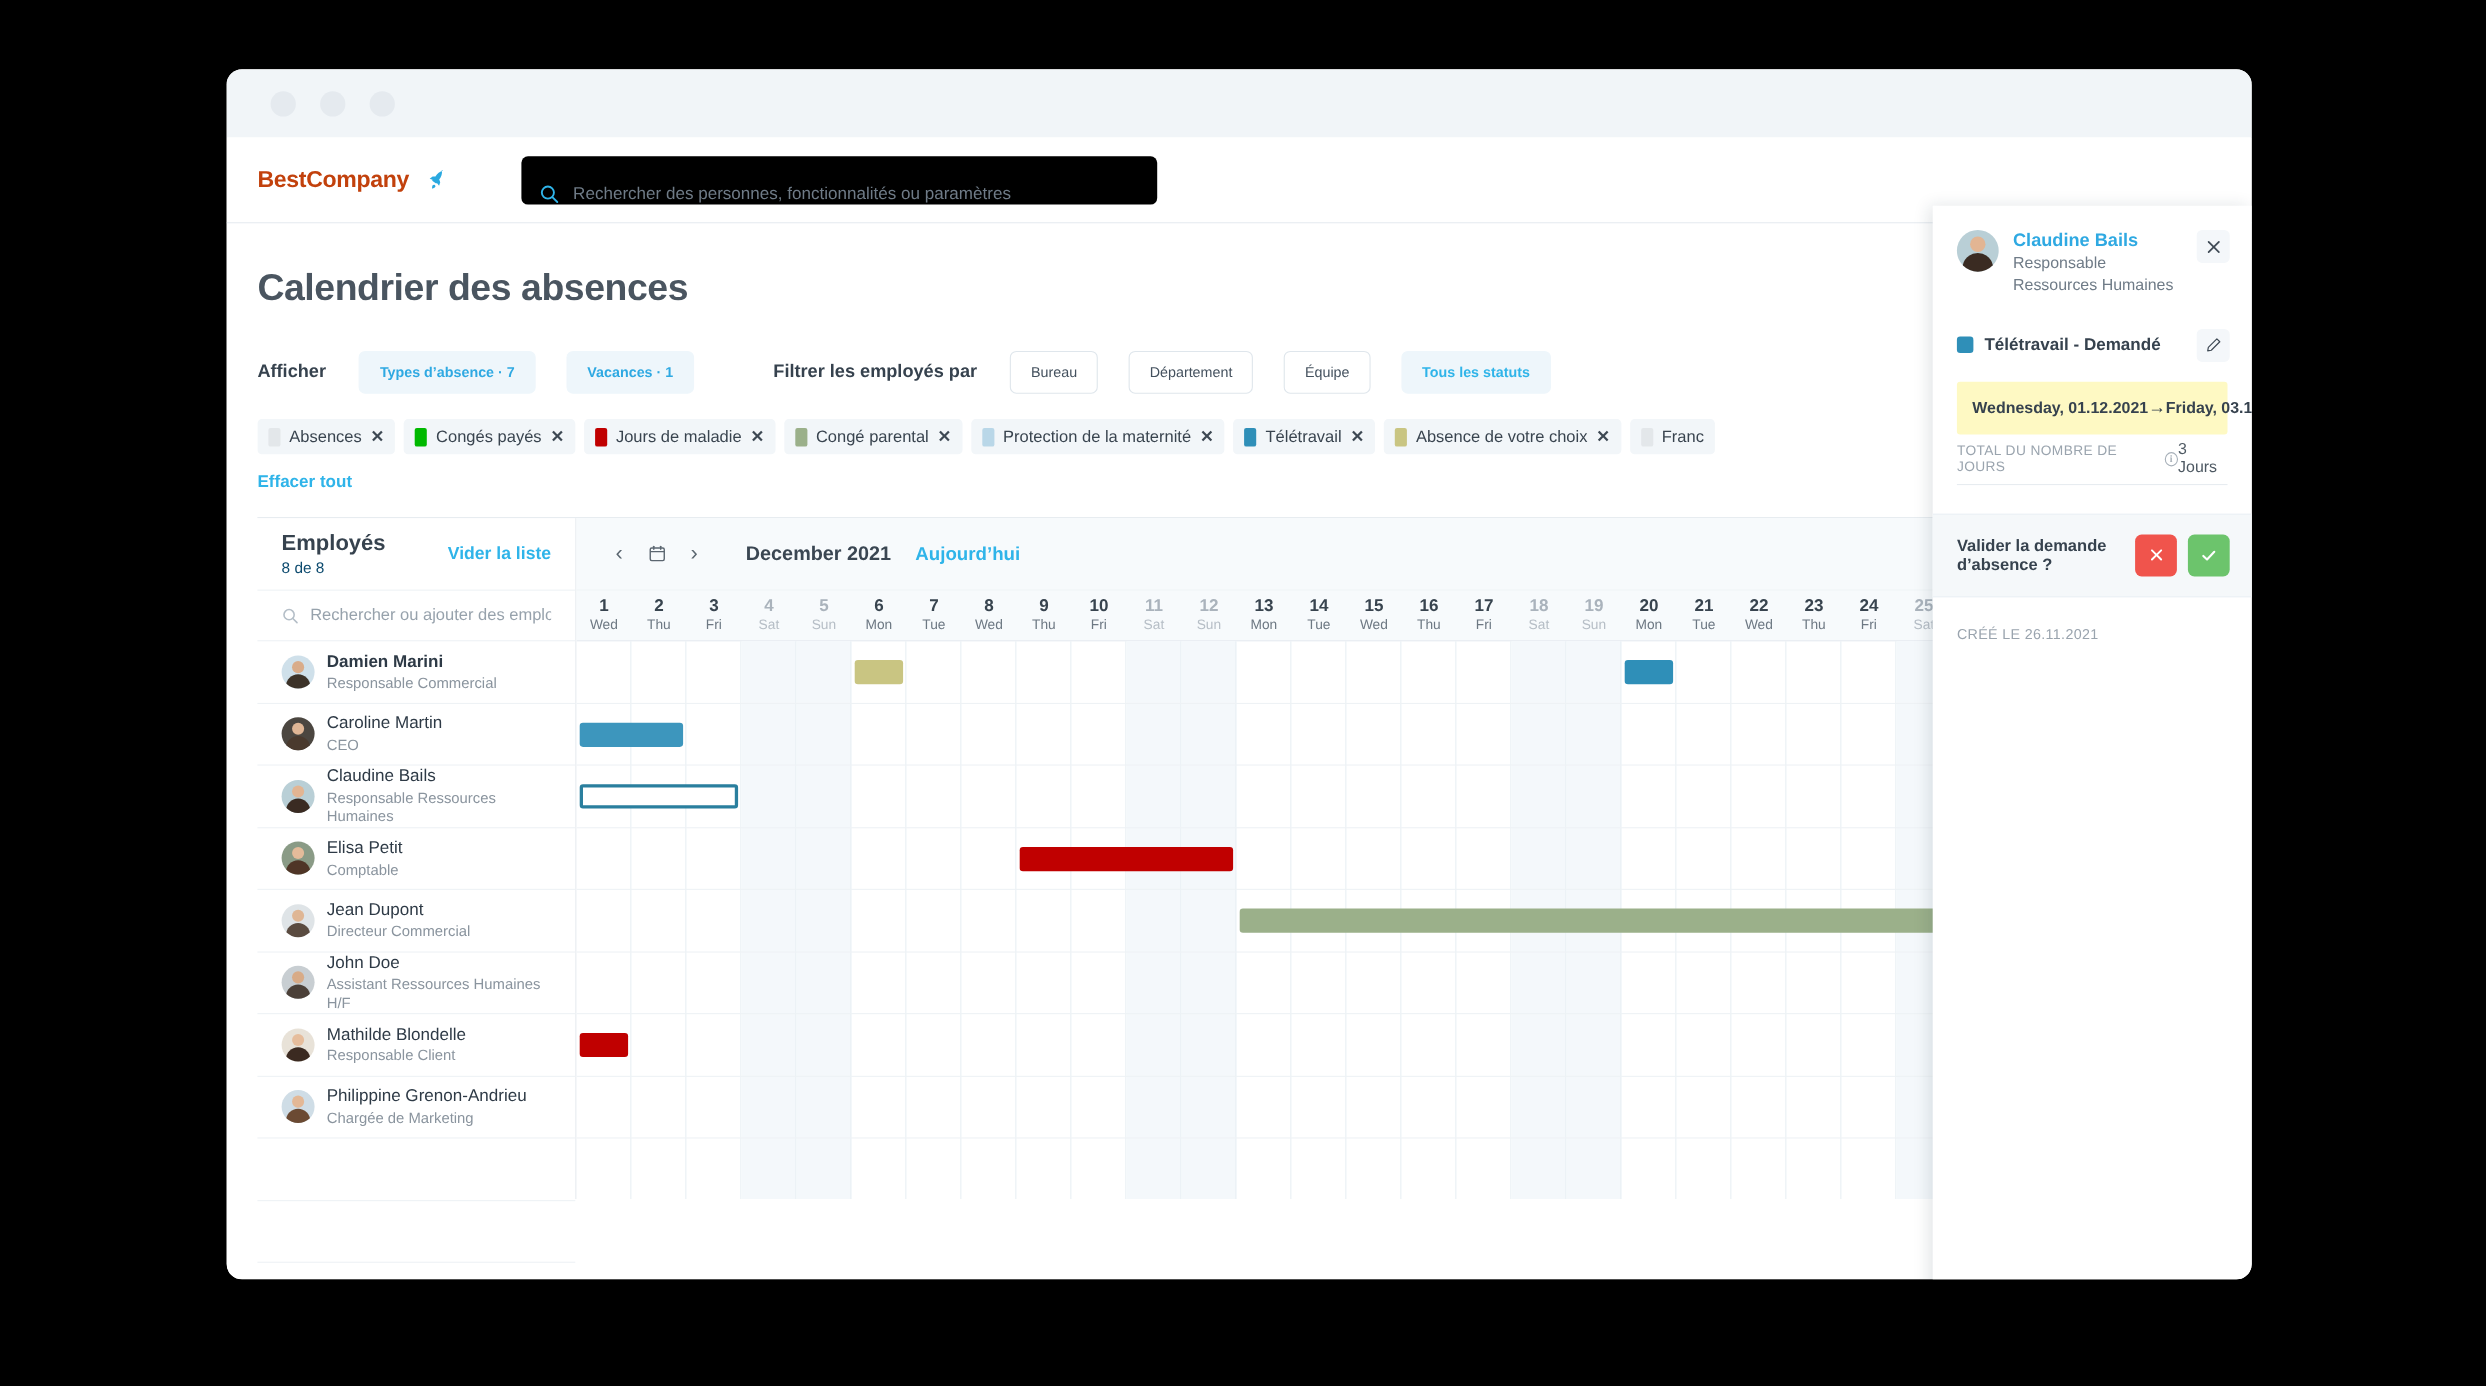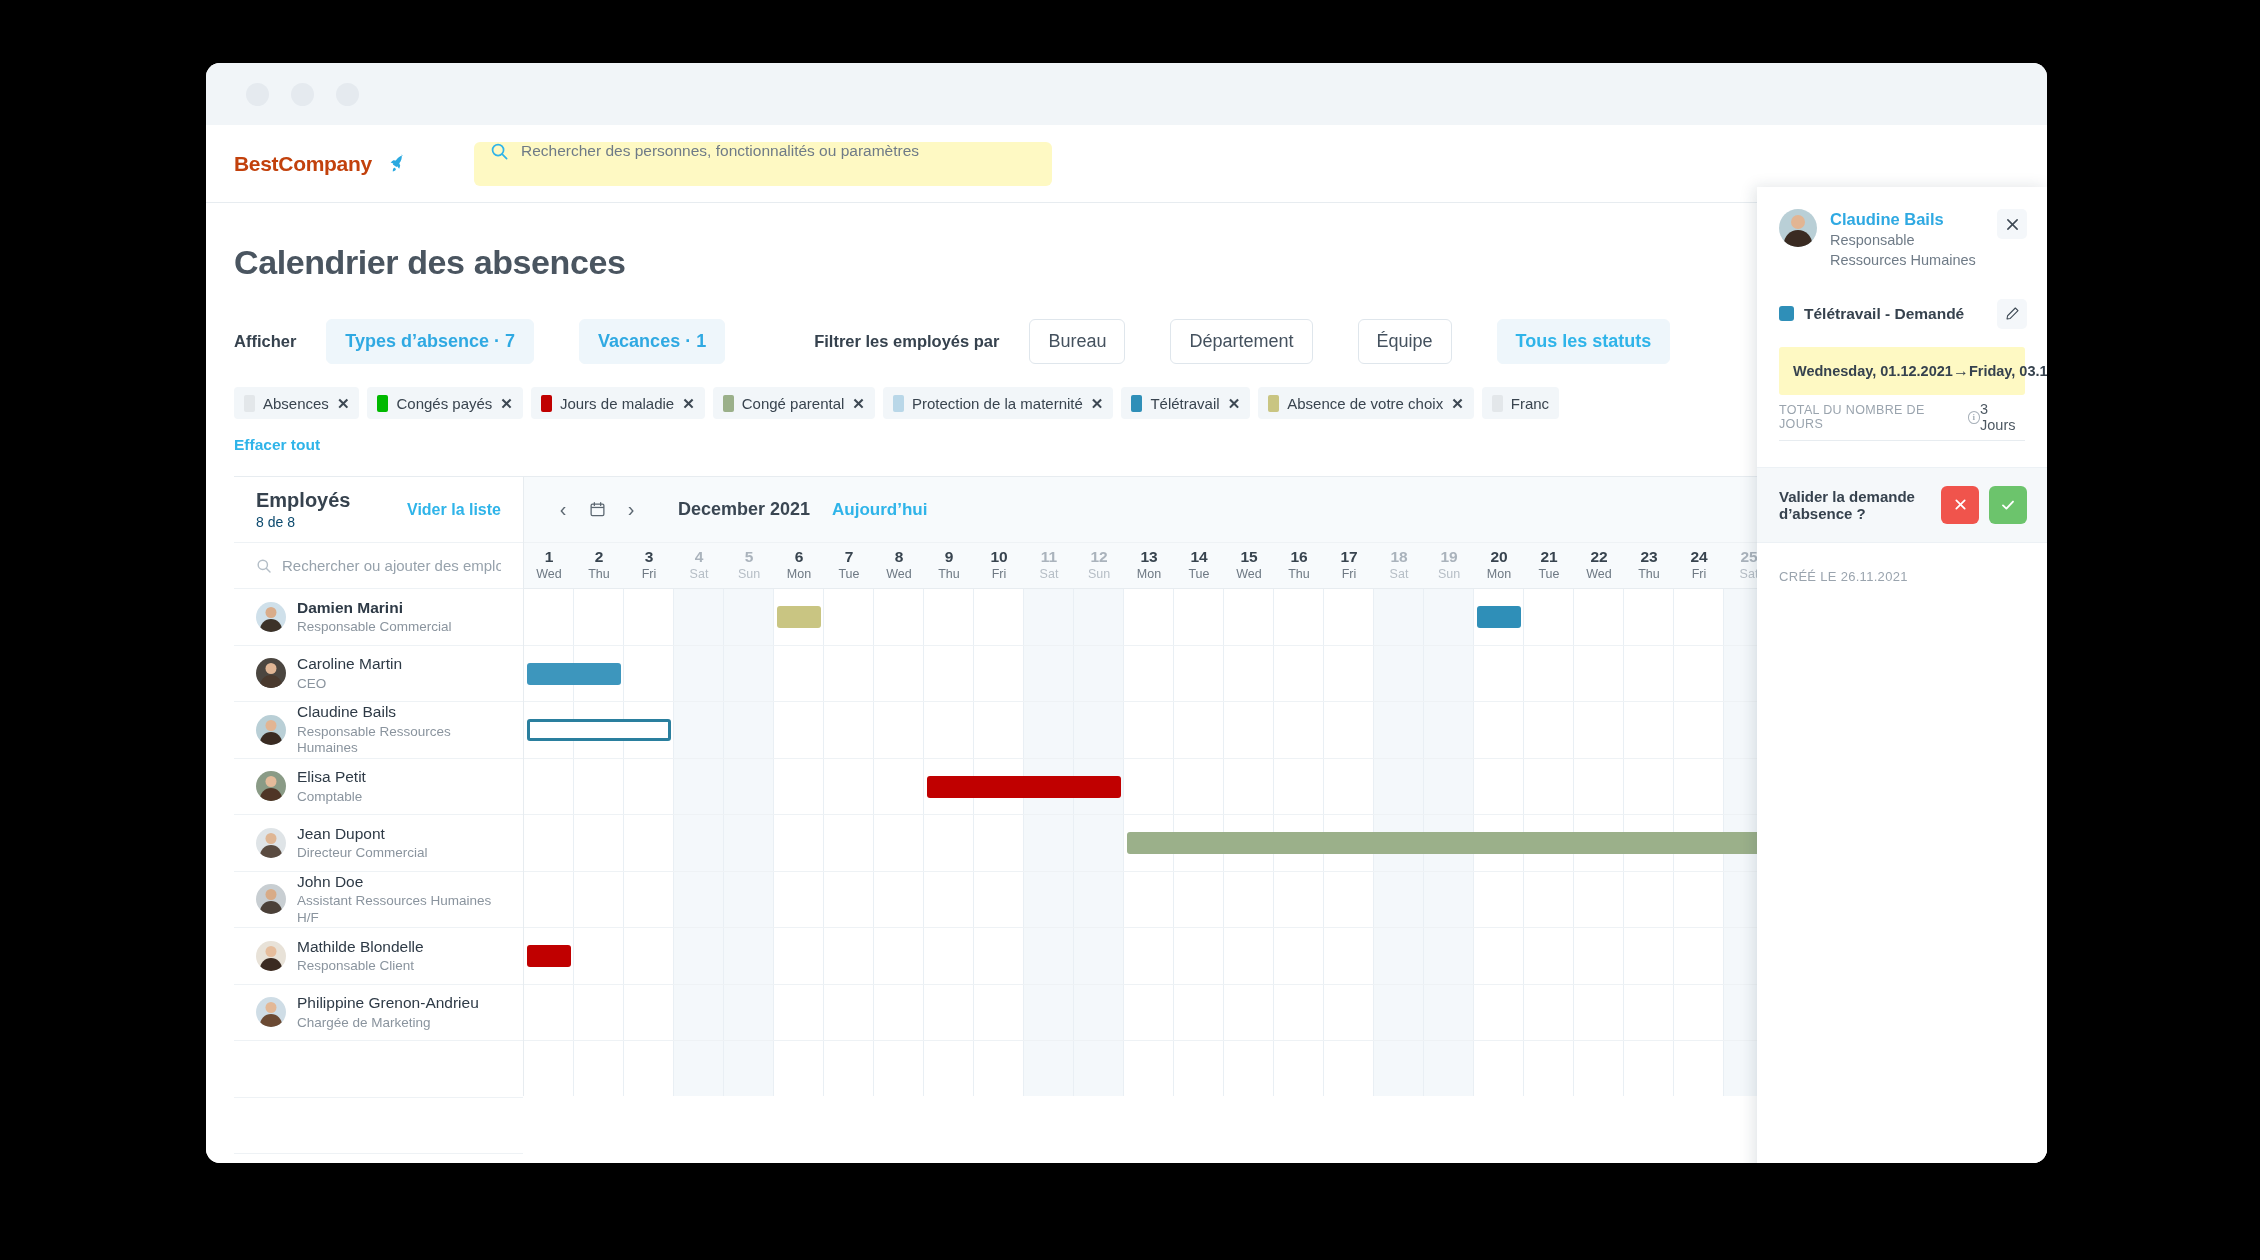--- a/index.html
+++ b/index.html
@@ -45,23 +45,23 @@
   #brand {
     width: 240px;
     display: flex; align-items: center; gap: 16px;
     font-size: 21px; font-weight: bold; color: #c2410c;
     letter-spacing: -0.3px;
   }
   #brand .rocket { color: #2aa9e0; font-size: 19px; display: inline-block; transform: rotate(-10deg); }
 
   #globalsearch {
     width: 578px; height: 44px;
-    background: #fef9c3;
+    background: #000000;
     border-radius: 6px;
-    display: flex; align-items: flex-start;
+    display: flex; align-items: flex-end;
     padding: 0 16px; gap: 12px;
   }
   #globalsearch .sicon { color: #2fb4e9; display: flex; }
   #globalsearch input {
     border: 0; background: transparent; outline: none;
     font-family: "Liberation Sans", sans-serif;
     font-size: 15.5px; color: #6f7b87; width: 100%;
   }
   #globalsearch input::placeholder { color: #6f7b87; opacity: 1; }
 
@@ -91,22 +91,22 @@
     margin-top: 36px; gap: 16px;
   }
   .flabel {
     font-size: 16.5px; font-weight: bold; color: #36424e;
     margin-right: 14px; white-space: nowrap;
   }
   .pillbtn {
     border: 1px solid #dfe6ec; background: #ffffff;
     border-radius: 6px; padding: 11px 18px;
     font-family: "Liberation Sans", sans-serif;
-    font-size: 18px; color: #44515e;
-    white-space: nowrap; margin-right: 29px;
+    font-size: 13px; color: #44515e;
+    white-space: nowrap; margin-right: 12px;
   }
   .pillbtn.active {
     background: #eef6fb; border-color: #eef6fb;
     color: #2fa9e2; font-weight: bold;
   }
   .pillbtn.plain-active {
     background: #eef6fb; border-color: #eef6fb;
     color: #2fb4e9; font-weight: bold;
   }
   .gap-left { margin-left: 44px; }

